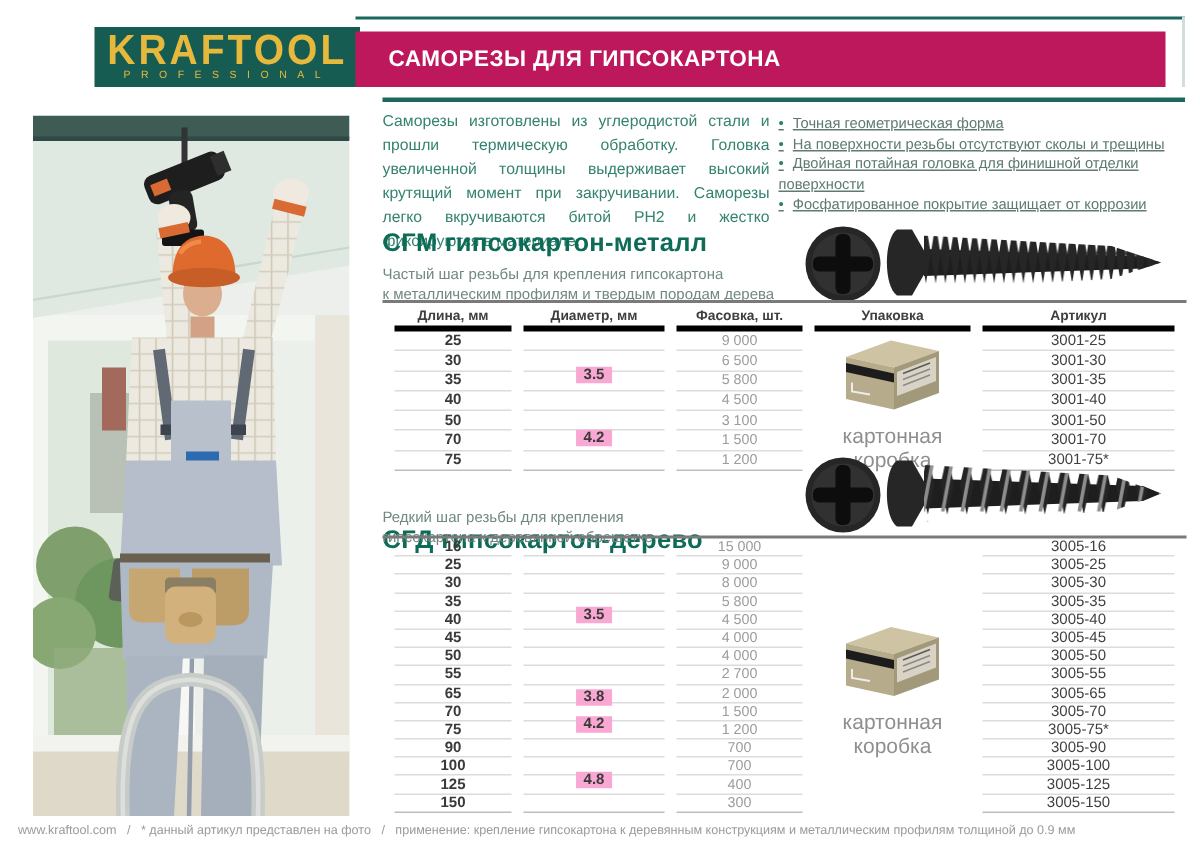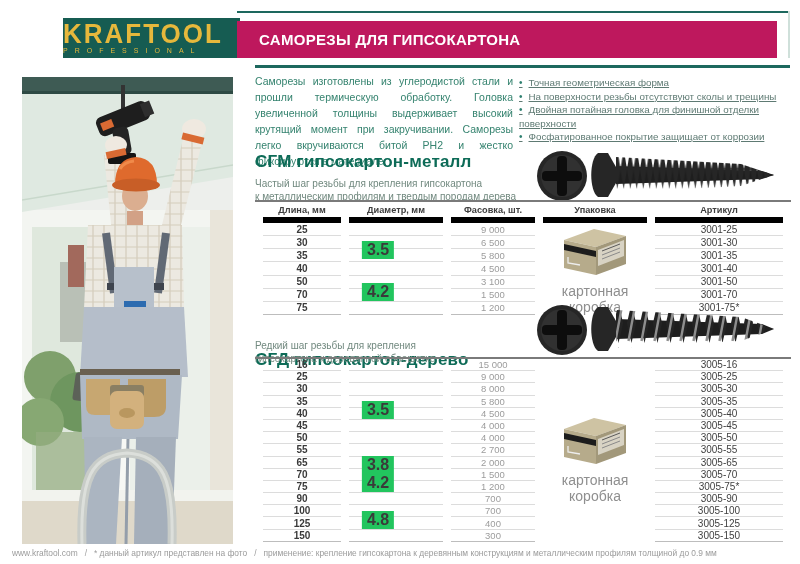--- a/index.html
+++ b/index.html
@@ -2,21 +2,21 @@
 <html><head>
 <meta charset="utf-8">
 <style>
   html,body{margin:0;padding:0;background:#fff;}
   #page{position:relative;width:800px;height:564px;background:#fff;overflow:hidden;
         font-family:"Liberation Sans","DejaVu Sans",sans-serif;}
   .abs{position:absolute;}
 
   
   #top-line{left:237px;top:11px;width:553px;height:2px;background:#1D685E;}
-  #logo{left:63px;top:18px;width:177px;height:40px;background:#165C52;}
+  #logo{left:63px;top:18px;width:177px;height:40px;background:#165C52;text-align:center;}
   #logo .brand{display:block;margin-top:1px;font-size:26px;font-weight:bold;letter-spacing:2px;
                color:#E6B83C;transform:scaleY(1.08);line-height:28px;}
   #logo .prof{display:block;font-size:7px;letter-spacing:7px;color:#E6B83C;margin-top:0;}
   #band{left:237px;top:21px;width:540px;height:37px;background:#be185d;}
   #band .band-title{color:#FFFFFF;font-weight:bold;font-size:15px;line-height:37px;padding-left:22px;letter-spacing:.3px;}
   #right-edge{left:788px;top:11px;width:2px;height:47px;background:#CFE0DA;}
   #green-rule{left:255px;top:65px;width:535px;height:3px;background:#1D685E;}
 
   
   #intro{left:255px;top:73px;width:258px;font-size:10.5px;line-height:16px;color:#35836F;text-align:justify;}
@@ -24,31 +24,31 @@
   .feature{font-size:9.8px;line-height:13.6px;color:#5E7A73;text-decoration:underline;}
   .bullet{color:#2E8070;margin-right:6px;font-size:10px;}
 
   
   .sec-title{font-size:17px;font-weight:bold;color:#0D6B57;letter-spacing:.2px;}
   .sec-sub{font-size:10px;line-height:13px;color:#71897F;}
 
   
   .tbl-wrap{position:absolute;width:536px;border-top:2px solid #7A7A7A;}
   table.spec{border-collapse:separate;border-spacing:8px 0;width:536px;table-layout:fixed;}
-  table.spec th{font-size:9.2px;font-weight:bold;color:#3E3E3E;padding:3px 0 2px;border-bottom:6px solid #000000;}
+  table.spec th{font-size:9.2px;font-weight:bold;color:#3E3E3E;padding:3px 0 2px;border-bottom:4px solid #000000;}
   table.spec td{height:11px;vertical-align:middle;text-align:center;border-bottom:1px solid #DCDCDC;padding:0;}
   table.spec tr:last-child td{border-bottom:1px solid #BDBDBD;}
   td.c-len{font-size:10px;font-weight:bold;color:#3A3A3A;}
   td.c-qty{font-size:9.5px;color:#9C9C9C;}
   td.c-art{font-size:10px;color:#3F3F3F;}
   td.c-pack{border-bottom:none !important;vertical-align:middle;}
   .pack-inner{text-align:center;}
   .box-caption{font-size:14px;color:#8F8F8F;margin-top:2px;}
-  .dia-chip{position:absolute;left:123px;transform:translate(-50%,-50%);background:#22c55e;
-            padding:0 5px;font-weight:bold;font-size:16px;color:#3A3A3A;}
+  .dia-chip{position:absolute;left:141px;transform:translate(-50%,-50%);background:#f9a8d4;
+            padding:0 5px;font-weight:bold;font-size:10px;color:#3A3A3A;}
   #sgd-table-wrap table.spec td{height:11.2px;}
 
   
   #footer{left:12px;top:548px;width:780px;font-size:8.4px;color:#9B9B9B;}
   #footer .sep{margin:0 7px;color:#9B9B9B;}
 </style>
 </head>
 <body>
 
 <div id="page">

